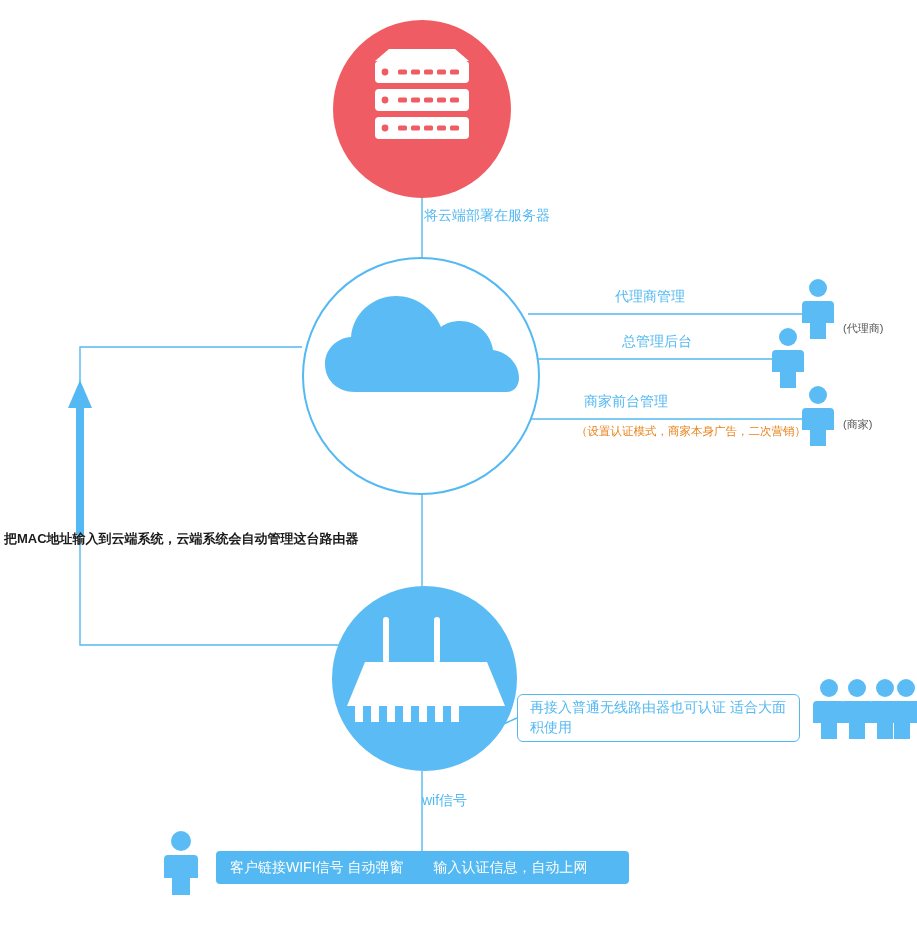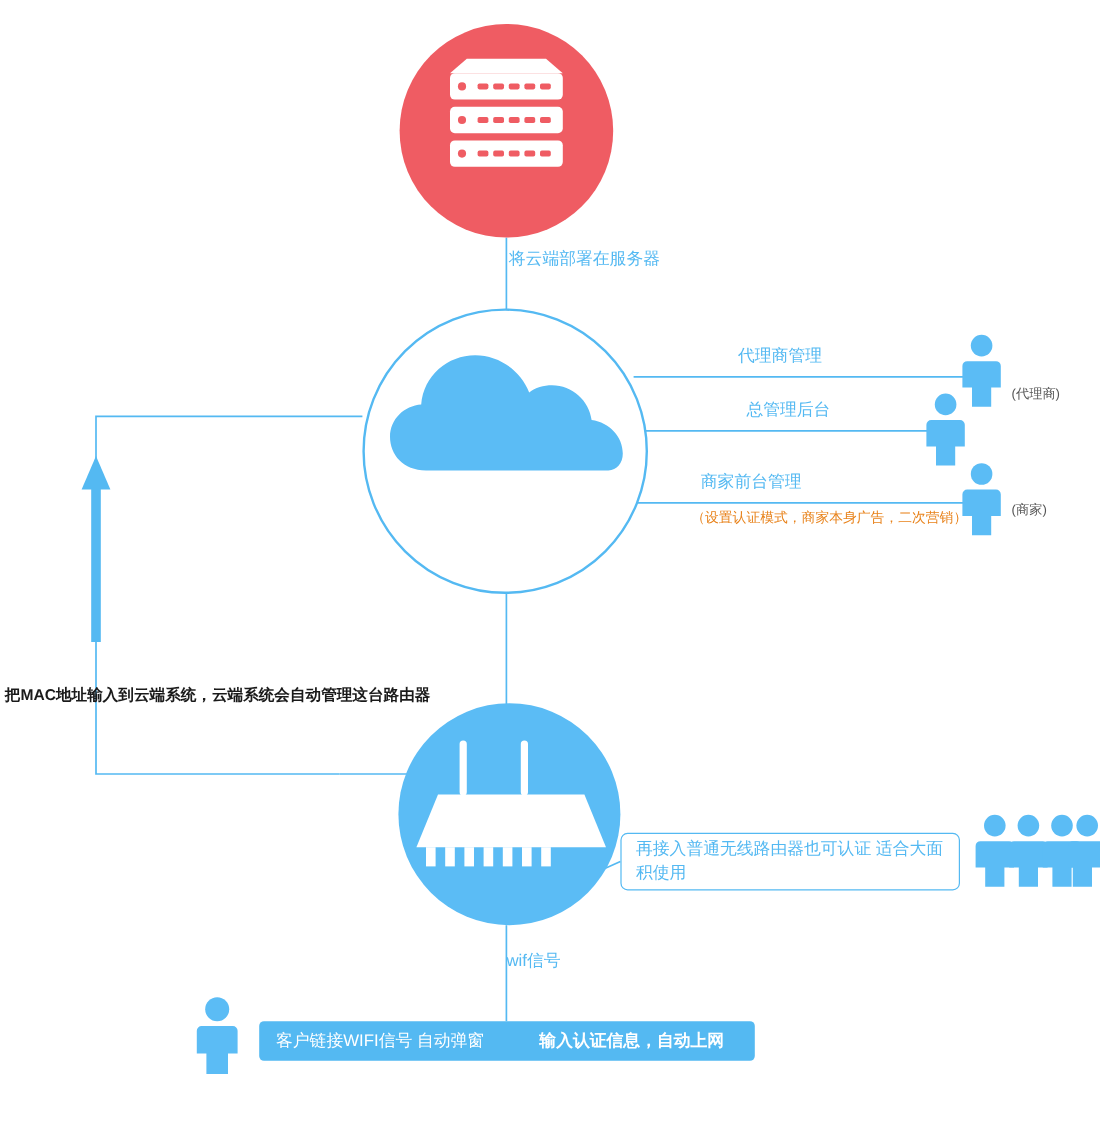--- a/index.html
+++ b/index.html
@@ -119,25 +119,23 @@
     height: 33px;
     background: #54b9f2;
     border-radius: 4px;
     color: #ffffff;
     font-size: 14px;
     display: flex;
     align-items: center;
     box-sizing: border-box;
     padding: 0 14px;
     white-space: nowrap;
-    gap: 28px;
   }
   #bottom-bar .seg2 {
-    margin-left: 18px;
-    font-weight: bold;
+    margin-left: 30px;
   }
 </style>
 </head>
 <body>
 
 <div id="canvas">
 
   <svg class="svg-layer" viewBox="0 0 917 950">
     <g stroke="#54b9f2" stroke-width="1.4" fill="none">
 
@@ -262,21 +260,21 @@
   <div class="label" style="left:424px; top:207px;">将云端部署在服务器</div>
   <div class="label" style="left:589px; top:288px;margin-left:26px;">代理商管理</div>
   <div class="label" style="left:622px; top:333px;">总管理后台</div>
   <div class="label" style="left:584px; top:393px;">商家前台管理</div>
   <div class="label" style="left:422px; top:792px;">wif信号</div>
 
   <div class="label-small-gray" style="left:843px; top:321px;">(代理商)</div>
   <div class="label-small-gray" style="left:843px; top:417px;">(商家)</div>
 
   <div class="label-orange" style="left:556px; top:424px;margin-left:20px;">（设置认证模式，商家本身广告，二次营销）</div>
-  <div class="label-dark" style="left:4px; top:530px;margin-top:40px;">把MAC地址输入到云端系统，云端系统会自动管理这台路由器</div>
+  <div class="label-dark" style="left:4px; top:530px;">把MAC地址输入到云端系统，云端系统会自动管理这台路由器</div>
 
   <div class="callout-box" id="callout-router">再接入普通无线路由器也可认证 适合大面积使用</div>
 
   <div id="bottom-bar">
     <span class="seg1">客户链接WIFI信号 自动弹窗</span>
     <span class="seg2">输入认证信息，自动上网</span>
   </div>
 
 </div>
 

